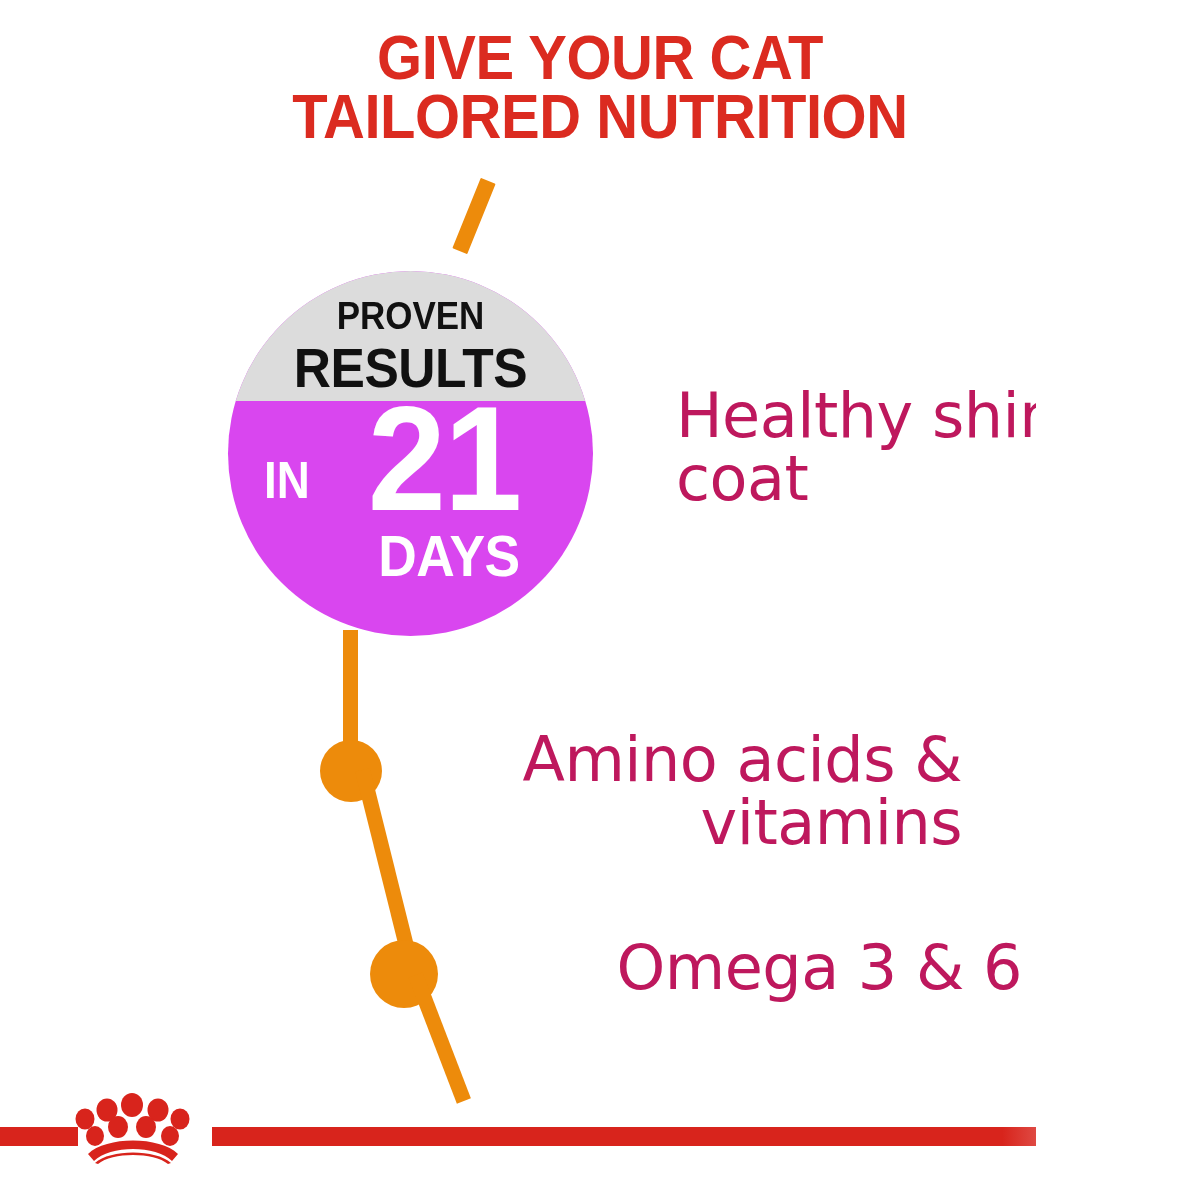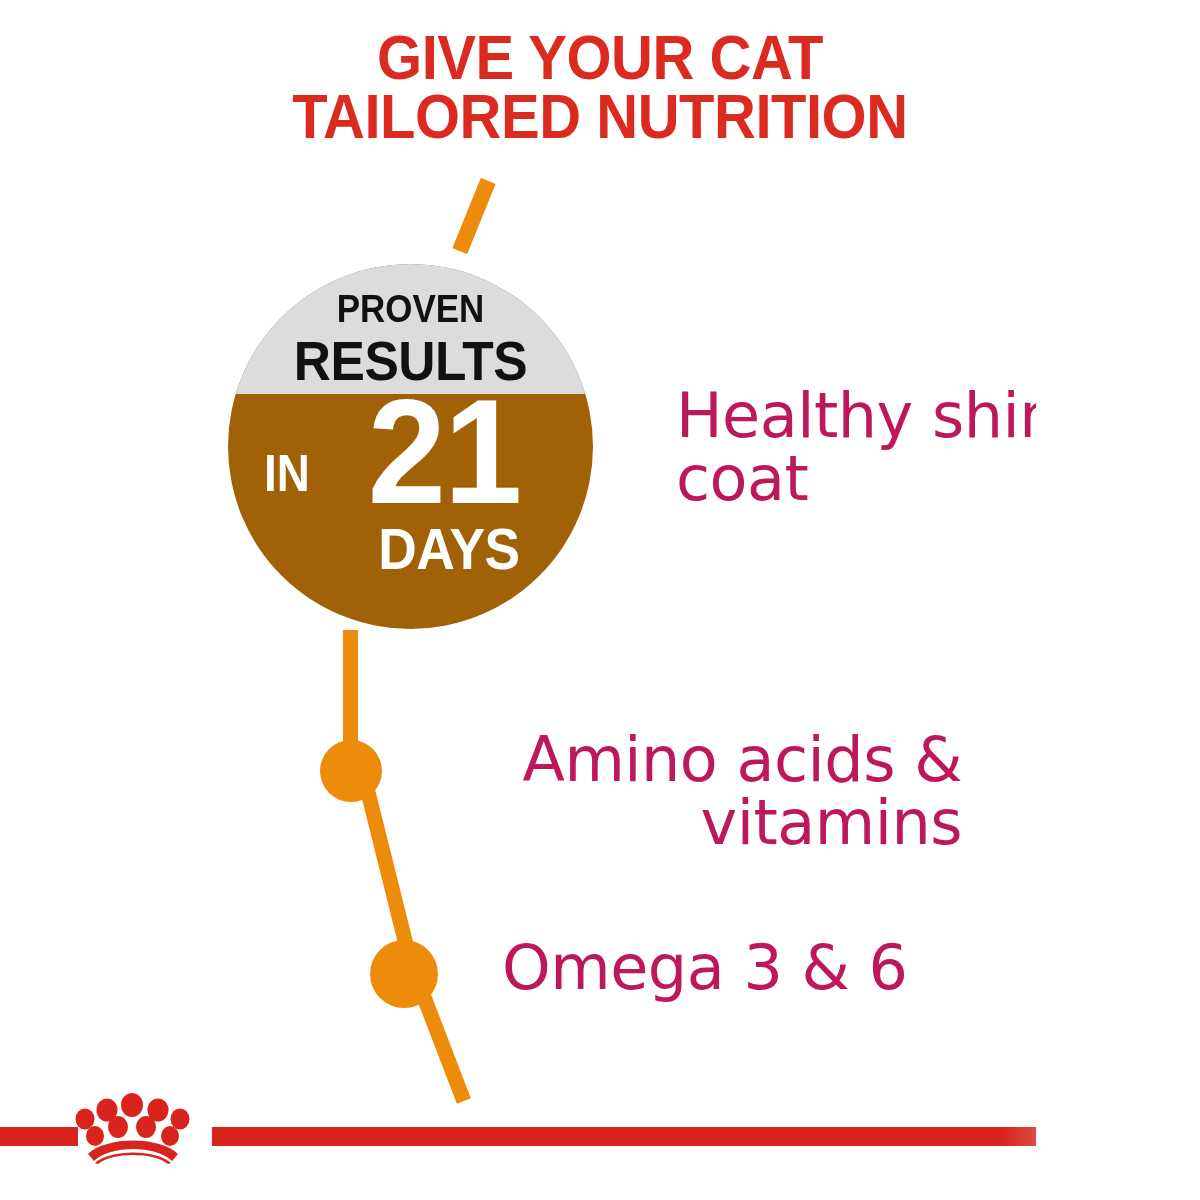--- a/index.html
+++ b/index.html
@@ -47,26 +47,26 @@
     background: #ED8B0B;
     transform: rotate(22deg);
     transform-origin: 50% 50%;
     border-radius: 1px;
   }
 
   
   .badge {
     position: absolute;
     left: 228px;
-    top: 264px;
+    top: 271px;
     width: 365px;
     height: 365px;
     border-radius: 50%;
     overflow: hidden;
-    background: #a16207;
+    background: #d946ef;
   }
   .badge-top {
     position: absolute;
     left: 0; top: 0;
     width: 100%;
     height: 130px;
     background: #DCDCDC;
   }
   .badge-proven {
     position: absolute;
@@ -164,21 +164,21 @@
     position: absolute;
     color: #be185d;
     font-family: "DejaVu Sans", "Liberation Sans", sans-serif;
     font-weight: 400;
     font-size: 62px;
     line-height: 1.02;
     letter-spacing: -0.5px;
   }
   .benefit-1 { left: 676px; top: 384px; width: 470px; }
   .benefit-2 { left: 442px; top: 728px; width: 520px; text-align: right; }
-  .benefit-3 { left: 502px; top: 936px; width: 520px; }
+  .benefit-3 { left: 502px; top: 936px; width: 520px; text-align: right; }
 
   
   .bar {
     position: absolute;
     top: 1127px;
     height: 19px;
   }
   .bar-left {
     left: 0;
     width: 78px;

